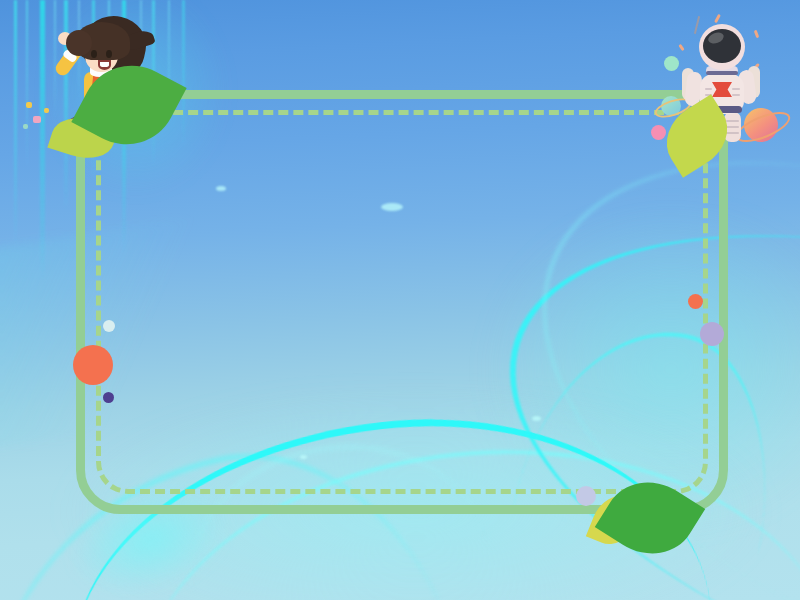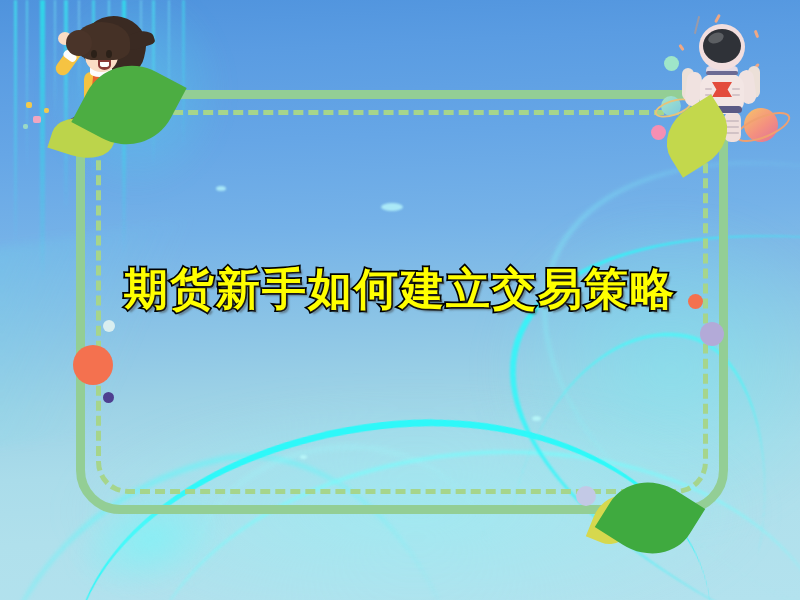--- a/index.html
+++ b/index.html
@@ -320,17 +320,14 @@
     <div class="a a-visor"></div>
     <div class="a a-visor-sheen"></div>
   </div>
 
   <div class="leaf leaf-tl-small"></div>
   <div class="leaf leaf-tl-big"></div>
   <div class="leaf leaf-tr"></div>
   <div class="leaf leaf-br-small"></div>
   <div class="leaf leaf-br-big"></div>
 
-  <div class="title-wrap">
-    <div class="title">期货新手如何建立交易策略</div>
-  </div>
 
 </div>
 
 </body></html>

